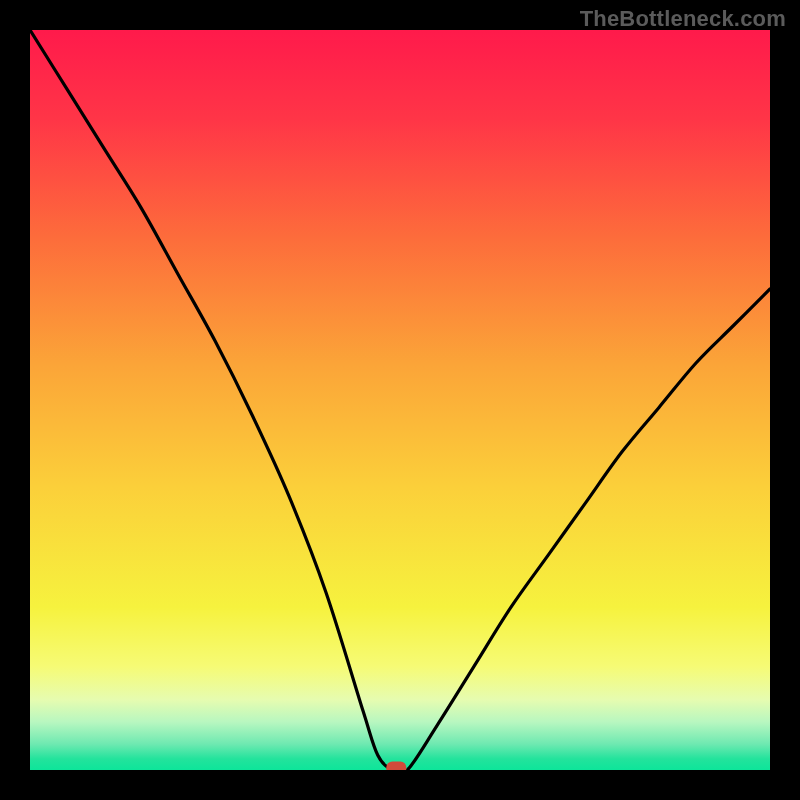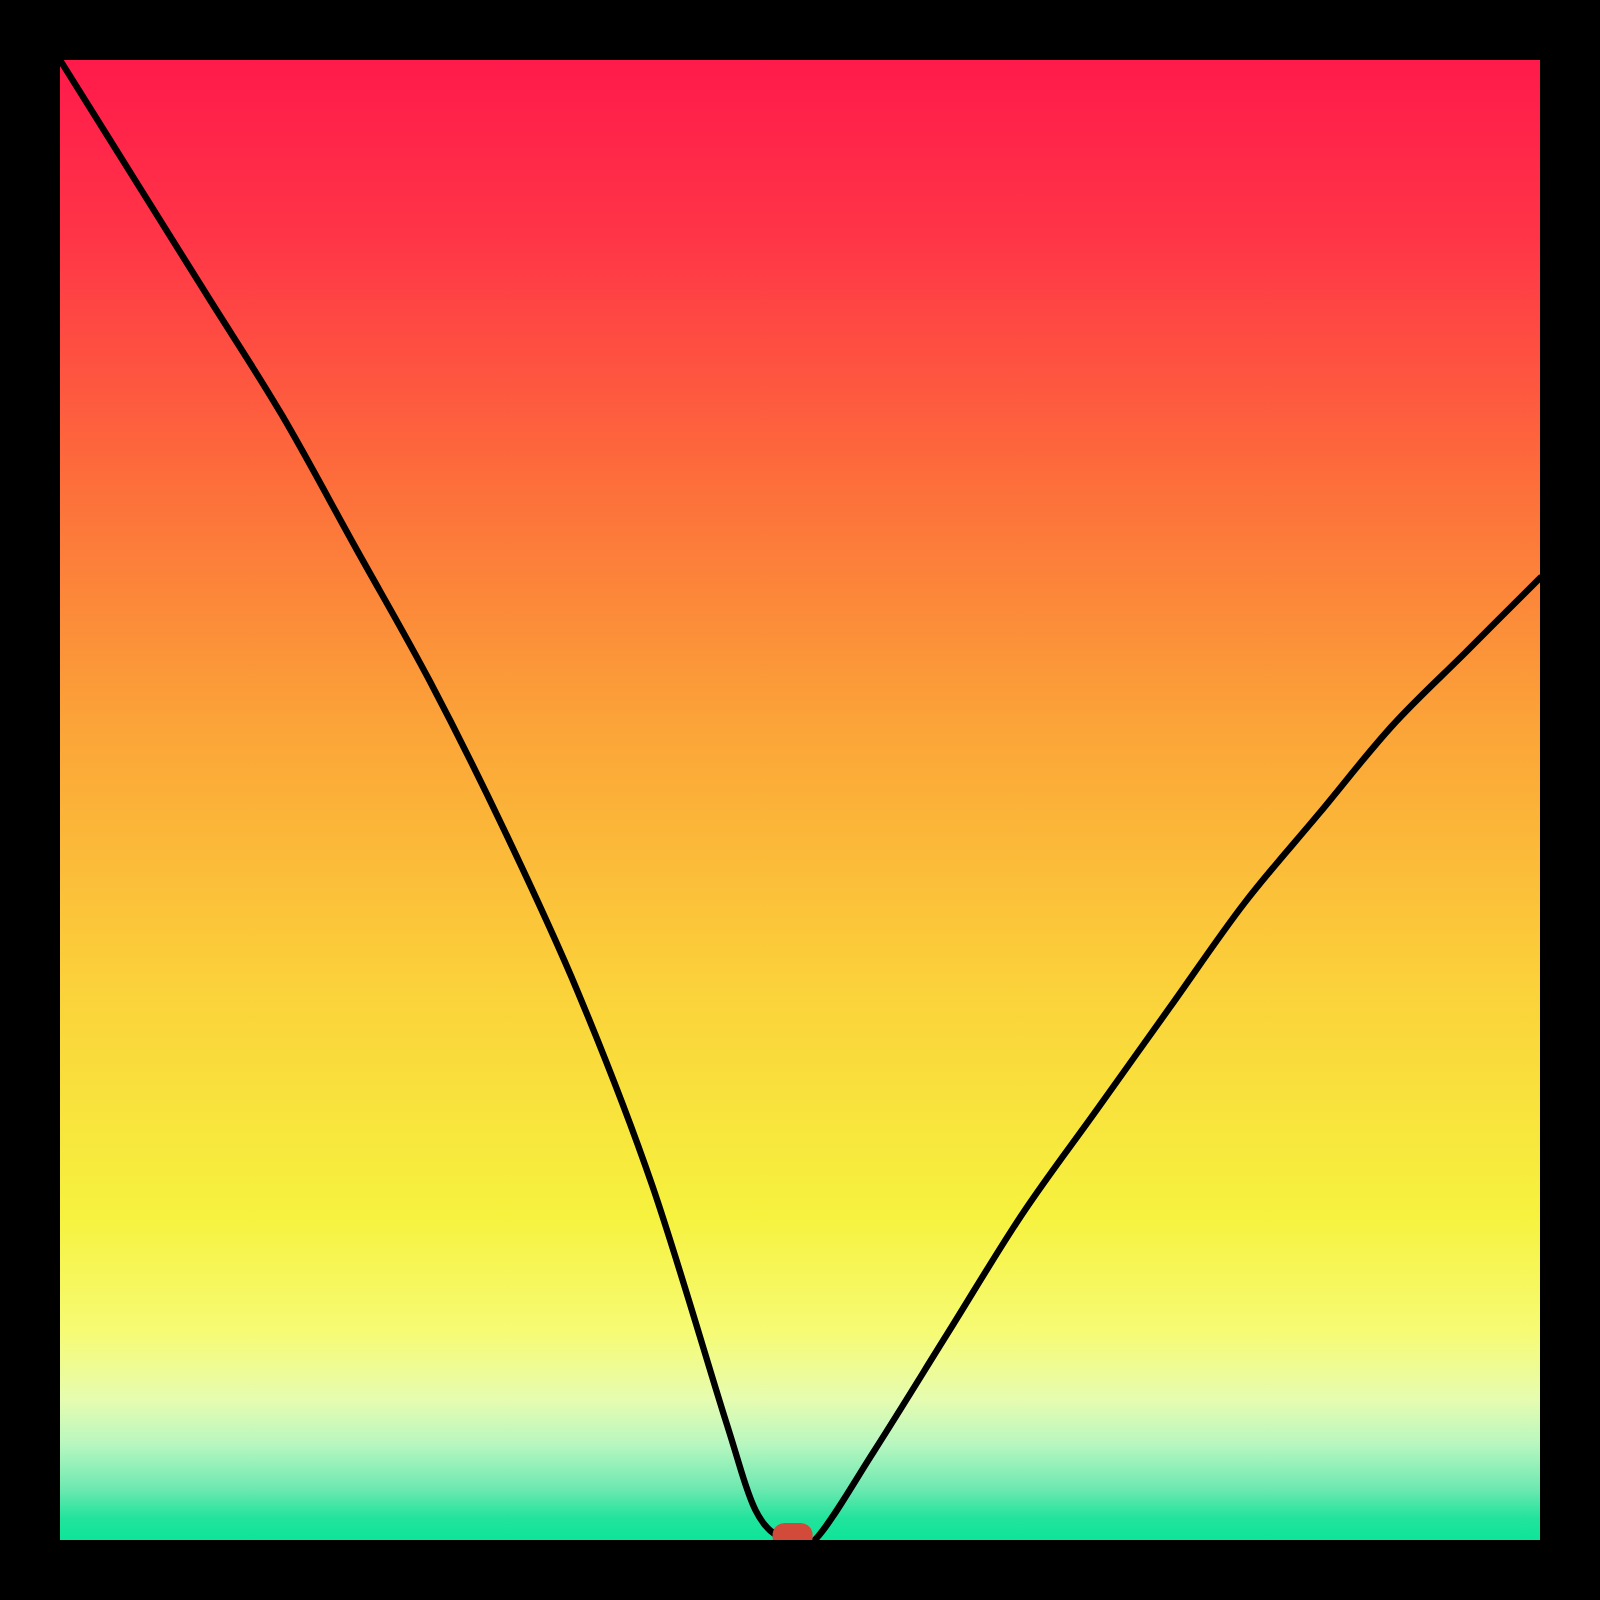--- a/index.html
+++ b/index.html
@@ -28,20 +28,21 @@
     z-index: 10;
   }
   svg {
     display: block;
   }
 </style>
 </head>
 <body>
 
 <div class="frame">
+  <div class="watermark">TheBottleneck.com</div>
   <svg id="chart-svg" width="800" height="800" viewBox="0 0 800 800">
     <defs>
       <linearGradient id="bg-grad" x1="0" y1="0" x2="0" y2="1">
           <stop offset="0%" stop-color="#ff1a4b"></stop>
           <stop offset="12%" stop-color="#ff3547"></stop>
           <stop offset="28.000000000000004%" stop-color="#fd6c3b"></stop>
           <stop offset="45%" stop-color="#fba438"></stop>
           <stop offset="62%" stop-color="#fbd03a"></stop>
           <stop offset="78%" stop-color="#f6f23e"></stop>
           <stop offset="86%" stop-color="#f6fb75"></stop>

